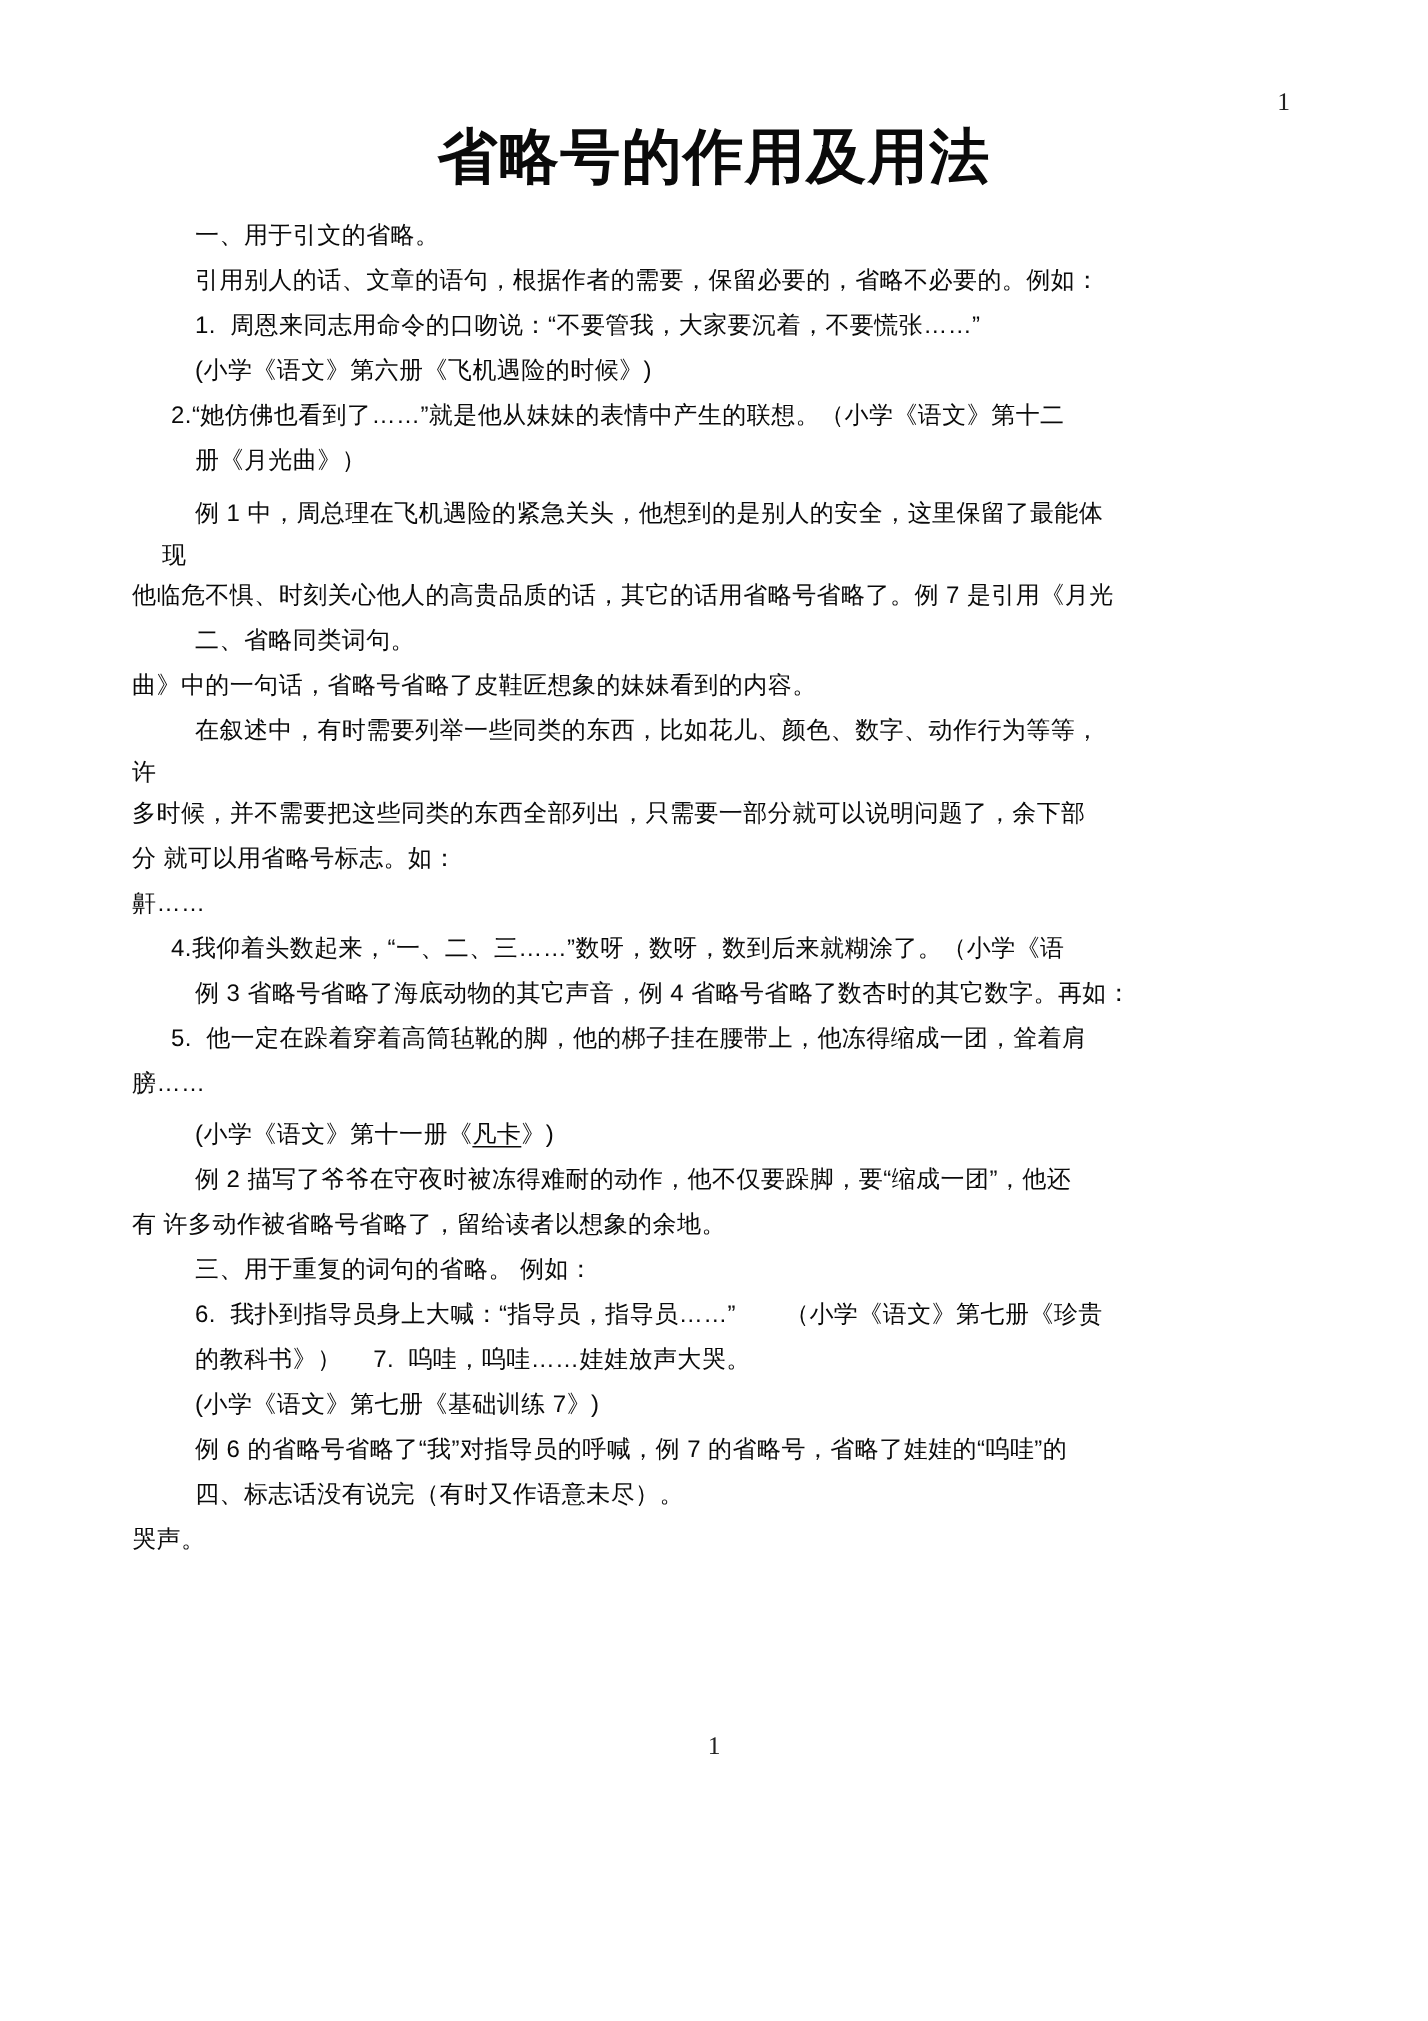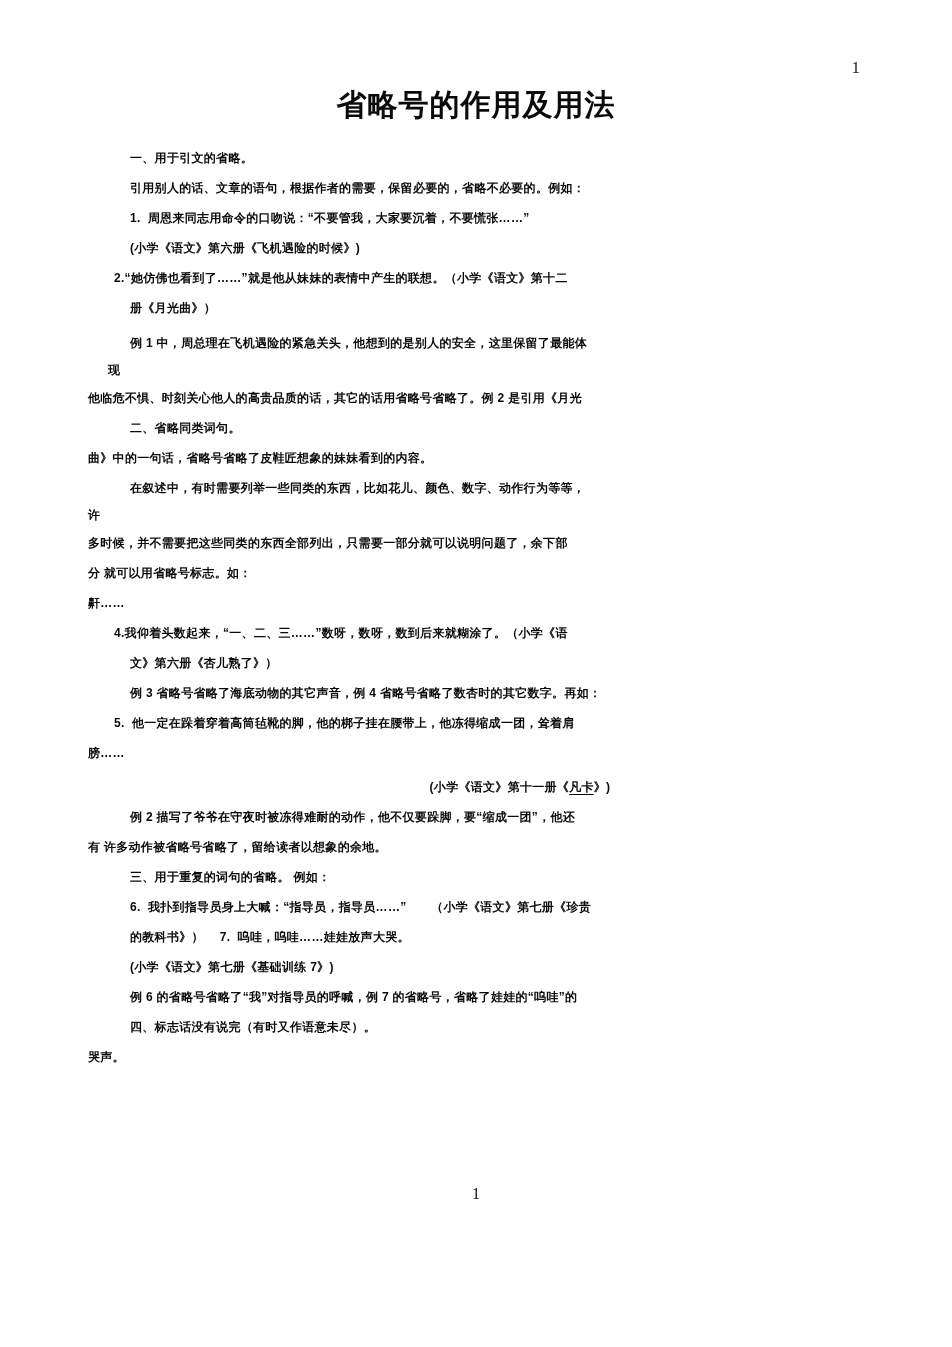--- a/index.html
+++ b/index.html
@@ -20,43 +20,43 @@
     text-align: right;
     padding: 58px 92px 0 0;
     height: 22px;
     font-size: 17px;
     font-family: "Liberation Serif", "DejaVu Serif", serif;
     color: #222;
   }
   .doc-title {
     margin: 8px 0 0 0;
     text-align: center;
-    font-size: 30px;
+    font-size: 40px;
     line-height: 34px;
     font-weight: bold;
     letter-spacing: 1px;
   }
   .content {
     margin-top: 21px;
     padding: 0 42px 0 88px;
-    font-size: 12px;
-    font-weight: bold;
+    font-size: 16px;
+    font-weight: normal;
   }
   .line {
     line-height: 30px;
     min-height: 30px;
     white-space: pre-wrap;
     letter-spacing: 0.3px;
   }
   .line.indent  { padding-left: 42px; }
   .line.indent2 { padding-left: 26px; }
   .line.hang    { padding-left: 20px; }
   .line.short   { line-height: 25px; min-height: 25px; }
   .line.mt5 { margin-top: 5px; }
-  .line.mt4 { margin-top: 4px; text-align: center; }
+  .line.mt4 { margin-top: 4px; }
   .line.mt3 { margin-top: 3px; }
   .underline { text-decoration: underline; text-underline-offset: 3px; }
   .pagenum-bottom {
     margin-top: 112px;
     text-align: center;
     font-size: 17px;
     font-family: "Liberation Serif", "DejaVu Serif", serif;
     color: #222;
   }
 </style>
@@ -70,30 +70,29 @@
 
   <div class="content">
       <div class="line indent"><span>一、用于引文的省略。</span></div>
       <div class="line indent"><span>引用别人的话、文章的语句，根据作者的需要，保留必要的，省略不必要的。例如：</span></div>
       <div class="line indent"><span>1.  周恩来同志用命令的口吻说：“不要管我，大家要沉着，不要慌张……”</span></div>
       <div class="line indent"><span>(小学《语文》第六册《飞机遇险的时候》)</span></div>
       <div class="line indent2"><span>2.“她仿佛也看到了……”就是他从妹妹的表情中产生的联想。（小学《语文》第十二</span></div>
       <div class="line indent"><span>册《月光曲》）</span></div>
       <div class="line indent mt5"><span>例 1 中，周总理在飞机遇险的紧急关头，他想到的是别人的安全，这里保留了最能体</span></div>
       <div class="line hang short"><span>现</span></div>
-      <div class="line flush"><span>他临危不惧、时刻关心他人的高贵品质的话，其它的话用省略号省略了。例 2 是引用《月光</span></div>
+      <div class="line flush"><span>他临危不惧、时刻关心他人的高贵品质的话，其它的话用省略号省略了。例 7 是引用《月光</span></div>
       <div class="line indent"><span>二、省略同类词句。</span></div>
       <div class="line flush"><span>曲》中的一句话，省略号省略了皮鞋匠想象的妹妹看到的内容。</span></div>
       <div class="line indent"><span>在叙述中，有时需要列举一些同类的东西，比如花儿、颜色、数字、动作行为等等，</span></div>
       <div class="line flush short"><span>许</span></div>
       <div class="line flush"><span>多时候，并不需要把这些同类的东西全部列出，只需要一部分就可以说明问题了，余下部</span></div>
       <div class="line flush"><span>分 就可以用省略号标志。如：</span></div>
       <div class="line flush"><span>鼾……</span></div>
       <div class="line indent2"><span>4.我仰着头数起来，“一、二、三……”数呀，数呀，数到后来就糊涂了。（小学《语</span></div>
-      <div class="line indent"><span>文》第六册《杏儿熟了》）</span></div>
       <div class="line indent"><span>例 3 省略号省略了海底动物的其它声音，例 4 省略号省略了数杏时的其它数字。再如：</span></div>
       <div class="line indent2"><span>5.  他一定在跺着穿着高筒毡靴的脚，他的梆子挂在腰带上，他冻得缩成一团，耸着肩</span></div>
       <div class="line flush"><span>膀……</span></div>
       <div class="line indent mt4"><span>(小学《语文》第十一册《</span><span class="underline">凡卡</span><span>》)</span></div>
       <div class="line indent"><span>例 2 描写了爷爷在守夜时被冻得难耐的动作，他不仅要跺脚，要“缩成一团”，他还</span></div>
       <div class="line flush"><span>有 许多动作被省略号省略了，留给读者以想象的余地。</span></div>
       <div class="line indent"><span>三、用于重复的词句的省略。 例如：</span></div>
       <div class="line indent"><span>6.  我扑到指导员身上大喊：“指导员，指导员……”　　（小学《语文》第七册《珍贵</span></div>
       <div class="line indent"><span>的教科书》）　 7.  呜哇，呜哇……娃娃放声大哭。</span></div>
       <div class="line indent"><span>(小学《语文》第七册《基础训练 7》)</span></div>

